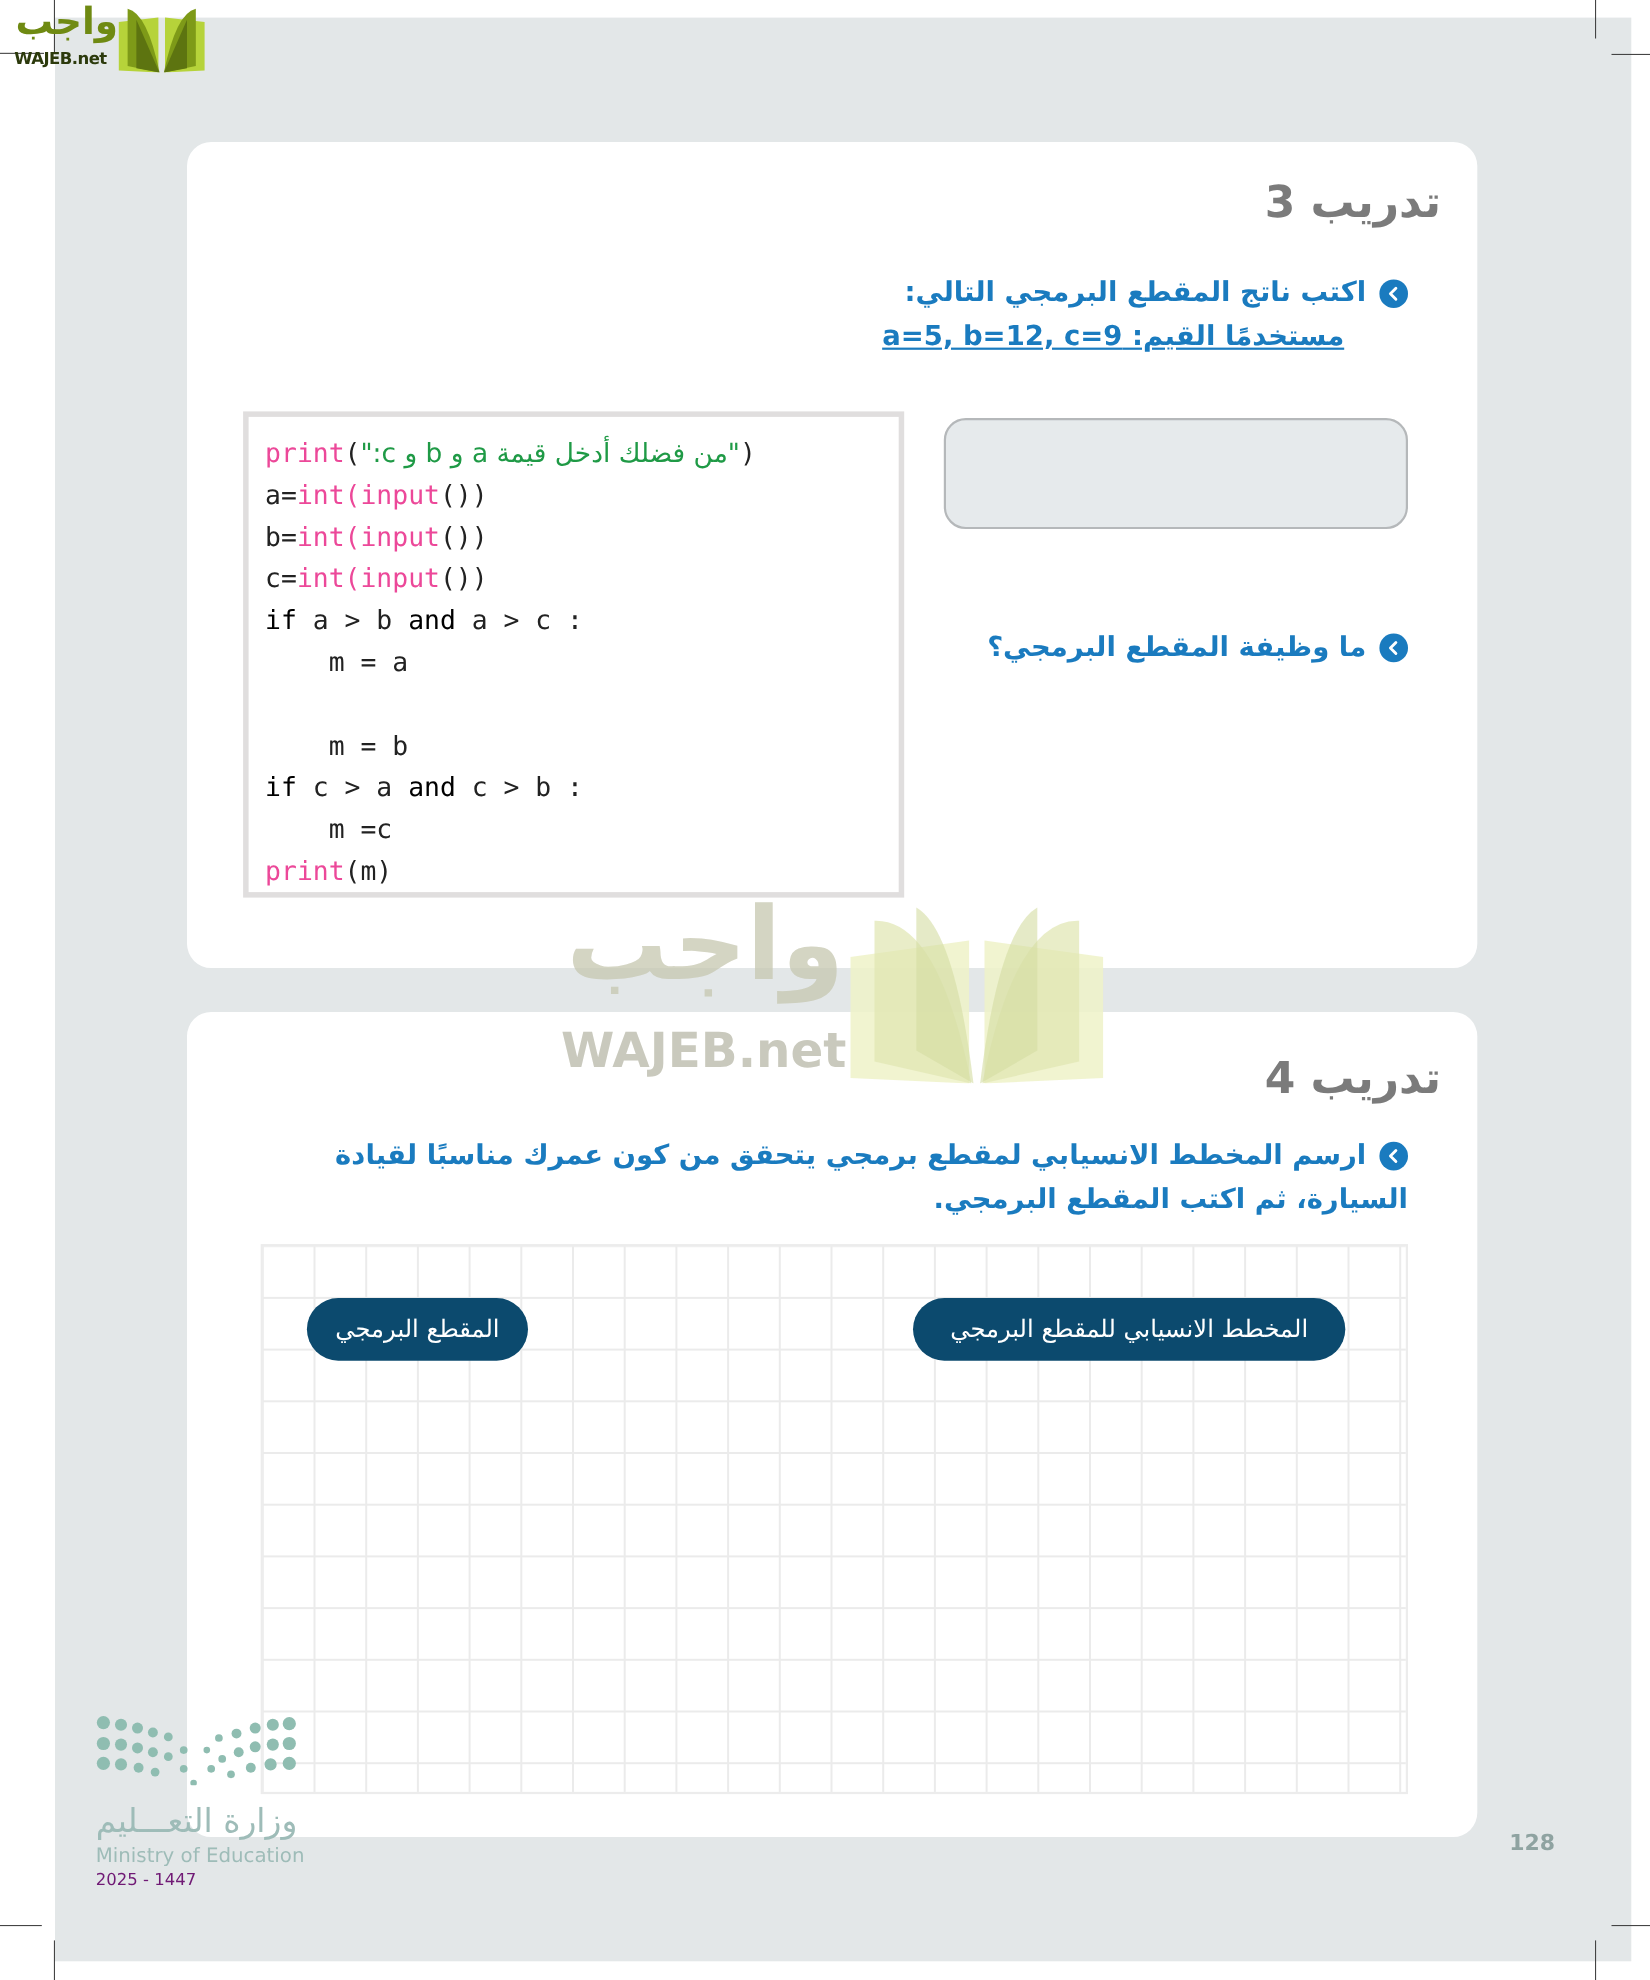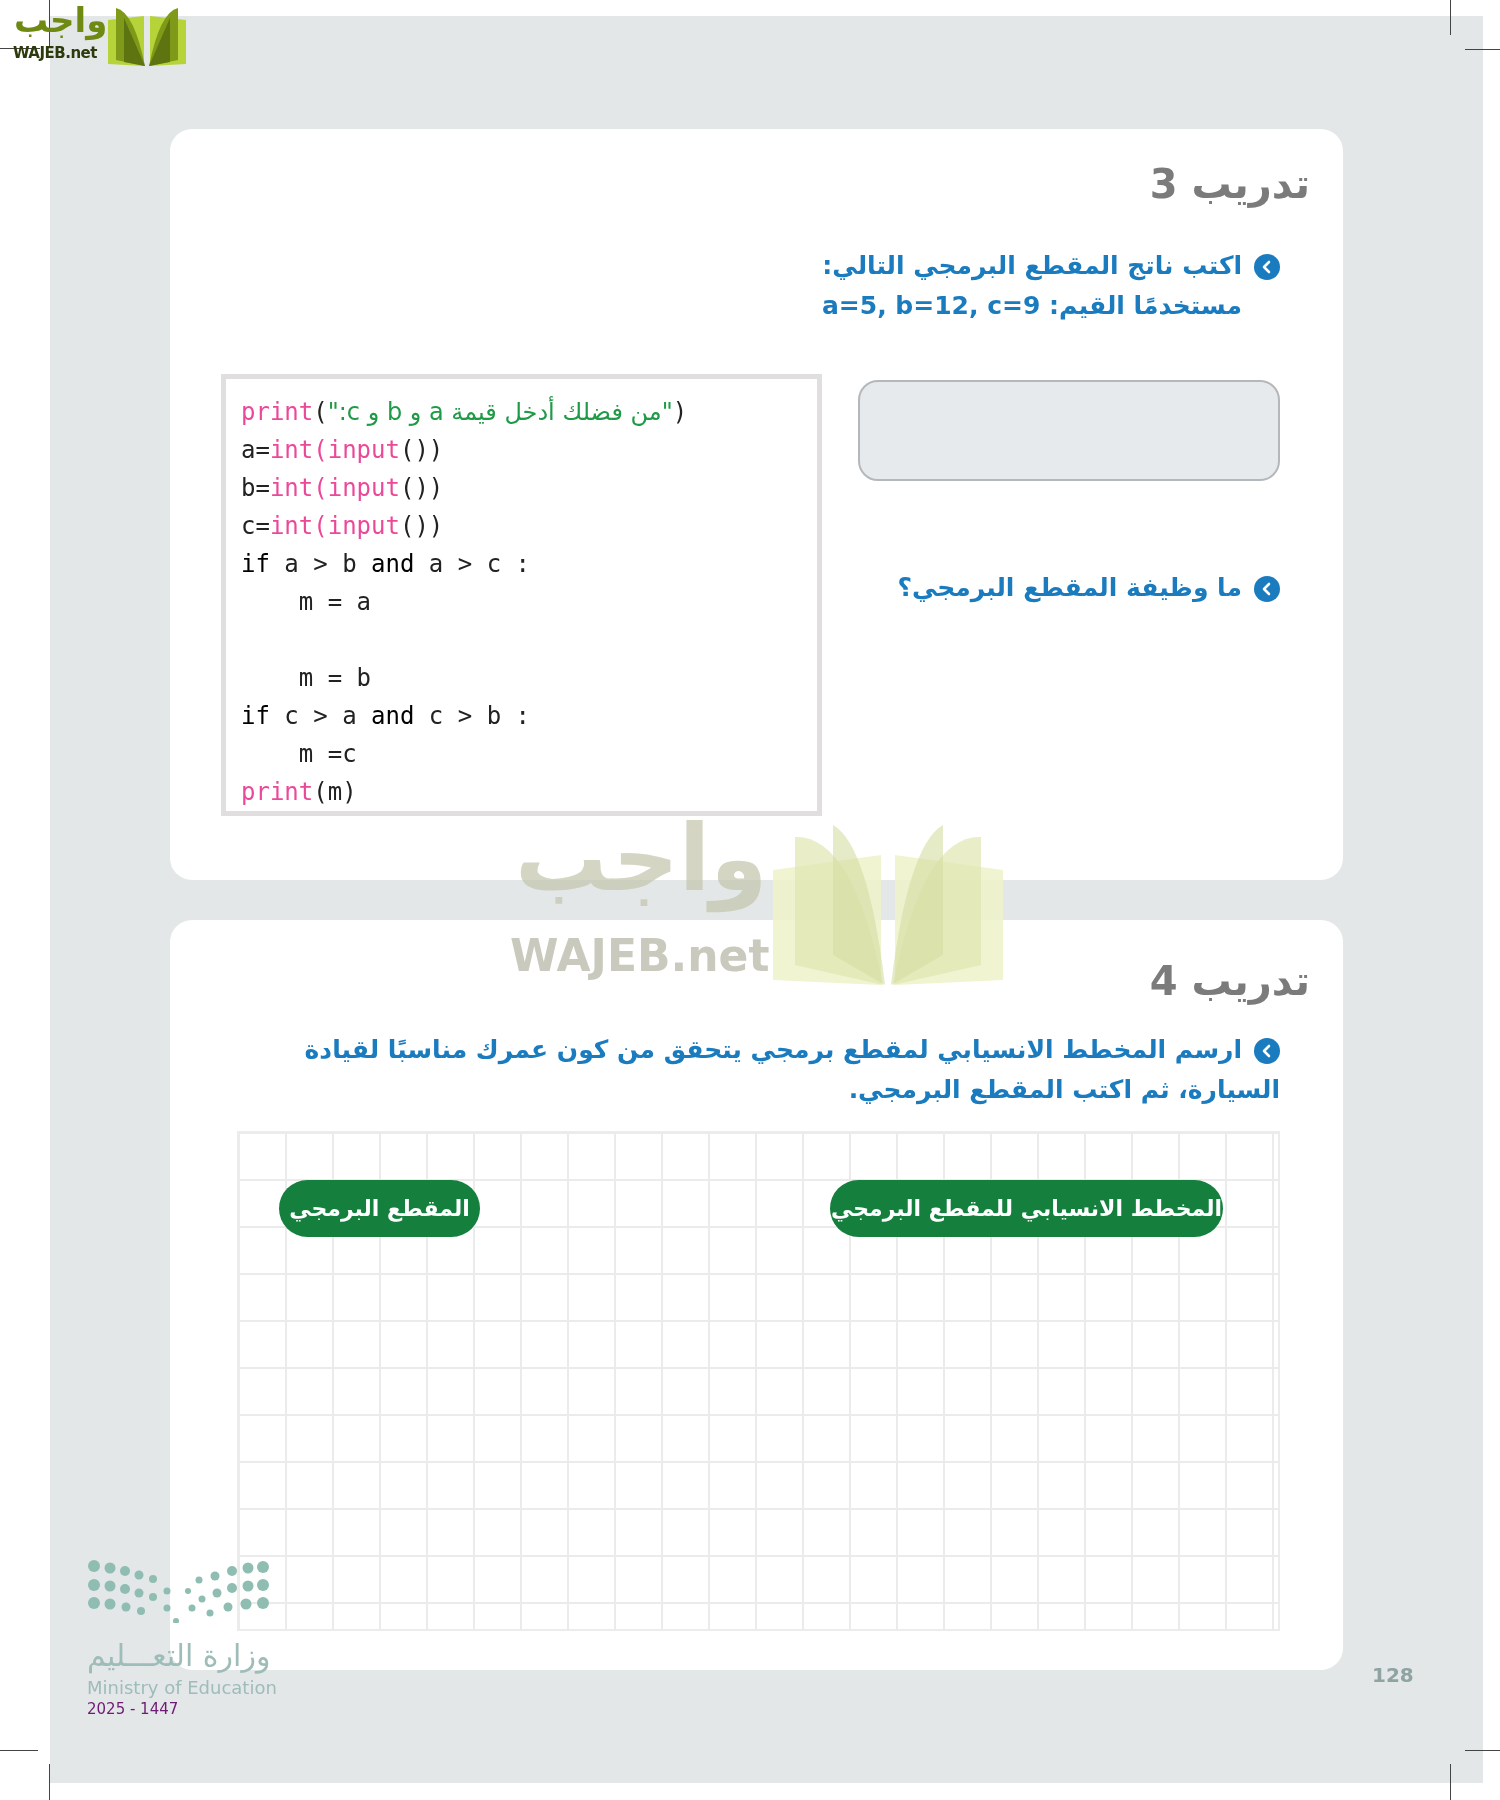--- a/index.html
+++ b/index.html
@@ -53,22 +53,22 @@
     position: absolute; left: 237px; top: 1131px; width: 1039px; height: 496px;
     border: 2px solid #ececec;
     background-color: #ffffff;
     background-image:
       linear-gradient(to right, #ebebeb 2px, transparent 2px),
       linear-gradient(to bottom, #ebebeb 2px, transparent 2px);
     background-size: 47px 47px;
     background-position: -1px -1px;
   }
   .pill {
-    position: absolute; background: #15803d; color: #fff; border-radius: 30px;
-    font-weight: bold; font-size: 22px; direction: rtl; text-align: center;
+    position: absolute; background: #0c4a6e; color: #fff; border-radius: 30px;
+    font-weight: normal; font-size: 22px; direction: rtl; text-align: center;
     display: flex; align-items: center; justify-content: center;
   }
 
   .wm-text {
     position: absolute; color: #c6c7b0; font-weight: bold; opacity: 0.75;
     white-space: nowrap;
   }
   .page-number {
     position: absolute; left: 1372px; top: 1663px; color: #8fa3a1; font-weight: bold;
     font-size: 20px;
@@ -109,21 +109,21 @@
 <div class="ex-title" style="right:190px;top:161px;">تدريب 3</div>
 
 <div class="question" style="right:220px;top:246px;width:520px;">
   <div>
     <span class="bullet">
       <svg width="14" height="14" viewBox="0 0 14 14">
           <path d="M9 2 L4 7 L9 12" stroke="#fff" stroke-width="2.6" fill="none" stroke-linecap="round" stroke-linejoin="round"></path>
         </svg>
     </span><span>اكتب ناتج المقطع البرمجي التالي:</span>
   </div>
-  <div style="margin-right:38px;">مستخدمًا القيم: a=5, b=12, c=9</div>
+  <div style="margin-right:58px;text-decoration:underline;">مستخدمًا القيم: a=5, b=12, c=9</div>
 </div>
 
 <div class="code-box">
   <div class="code-line" style="top:14px;"><span class="kw-fn">print</span><span>(</span><span class="str" dir="rtl">"من فضلك أدخل قيمة a و b و c:"</span><span>)</span></div>
   <div class="code-line" style="top:52px;"><span>a=</span><span class="kw-fn">int(input</span><span>())</span></div>
   <div class="code-line" style="top:90px;"><span>b=</span><span class="kw-fn">int(input</span><span>())</span></div>
   <div class="code-line" style="top:128px;"><span>c=</span><span class="kw-fn">int(input</span><span>())</span></div>
   <div class="code-line" style="top:166px;"><span class="kw-ctl">if</span><span> a &gt; b </span><span class="kw-ctl">and</span><span> a &gt; c :</span></div>
   <div class="code-line" style="top:204px;">    m = a</div>
   <div class="code-line" style="top:280px;">    m = b</div>

